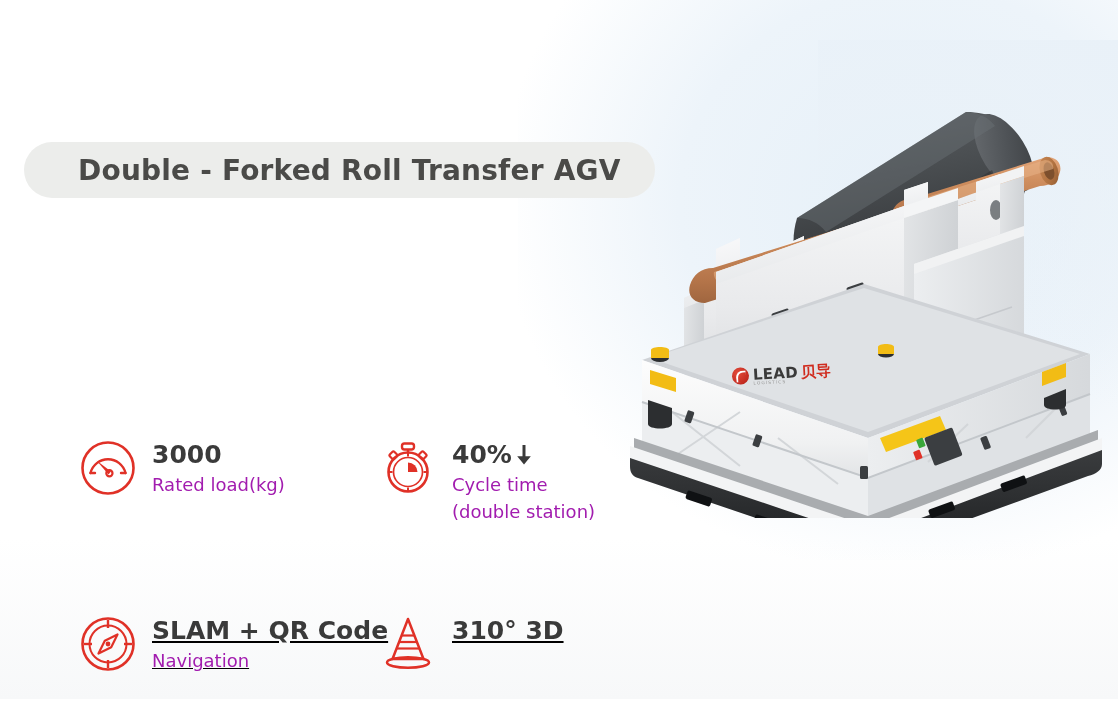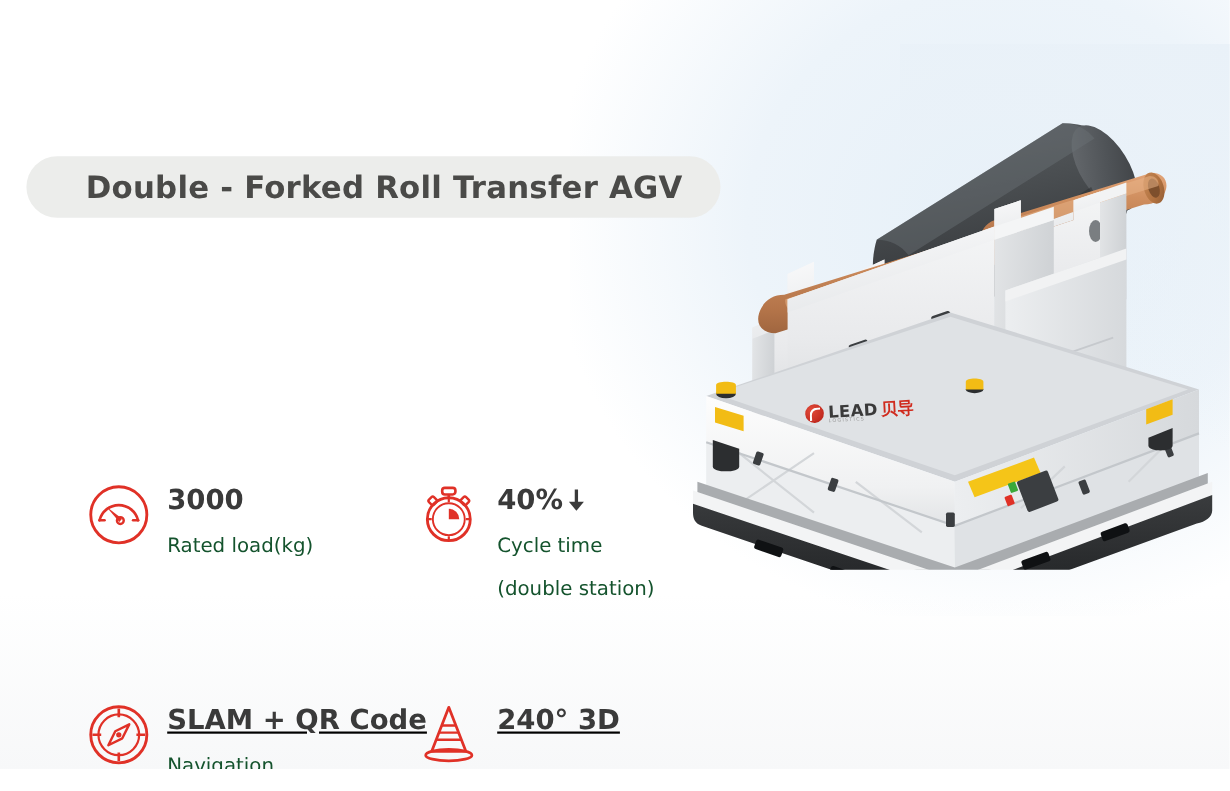--- a/index.html
+++ b/index.html
@@ -49,21 +49,21 @@
   .spec.c1{width:300px;}
   .spec.c2{width:300px;}
   .spec-icon{width:60px;height:60px;flex:0 0 60px;margin-right:14px;margin-top:2px;}
   .spec-txt{padding-top:4px;}
   .spec-value{
     font-size:25px;font-weight:bold;color:#3a3a3a;line-height:30px;
     display:flex;align-items:center;white-space:nowrap;
   }
   .spec-arrow{margin-left:2px;display:inline-block;width:20px;height:24px;}
   .spec-label{
-    font-size:18px;color:#14532d;line-height:24px;margin-top:15px;white-space:nowrap;
+    font-size:18px;color:#a21caf;line-height:24px;margin-top:3px;white-space:nowrap;
   }
 
   
   .agv{position:absolute;left:628px;top:86px;width:476px;height:432px;}
   .agv svg{display:block;width:476px;height:432px;}
   .logo-wrap{
     position:absolute;left:732px;top:368px;display:flex;align-items:center;
     transform:rotate(-3.2deg);transform-origin:left center;
   }
   .logo-mark{
@@ -180,21 +180,21 @@
           <svg viewBox="0 0 60 60">
             <path d="M30 5 L45.5 45 L14.5 45 Z" fill="none" stroke="#e03127" stroke-width="2.5" stroke-linejoin="round"></path>
             <line x1="23.5" y1="21.5" x2="36.5" y2="21.5" stroke="#e03127" stroke-width="2.2"></line>
             <line x1="21" y1="28" x2="39" y2="28" stroke="#e03127" stroke-width="2.2"></line>
             <line x1="18.5" y1="34.5" x2="41.5" y2="34.5" stroke="#e03127" stroke-width="2.2"></line>
             <ellipse cx="30" cy="48.5" rx="21" ry="5.2" fill="none" stroke="#e03127" stroke-width="2.5"></ellipse>
           </svg>
         </div>
         <div class="spec-txt">
           <div class="spec-value">
-            <span>240° 3D</span>
+            <span>310° 3D</span>
           </div>
         </div>
       </div>
 
     </div>
   </div>
 
   <div class="agv">
     <svg viewBox="0 0 476 432">
       <defs>

